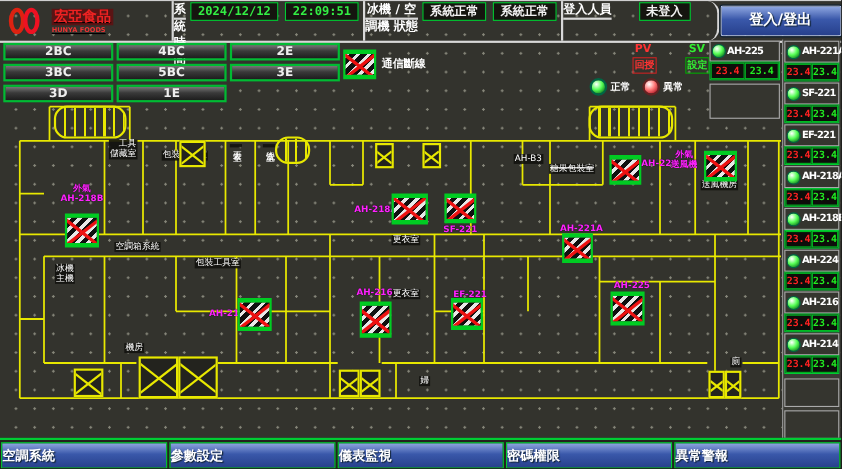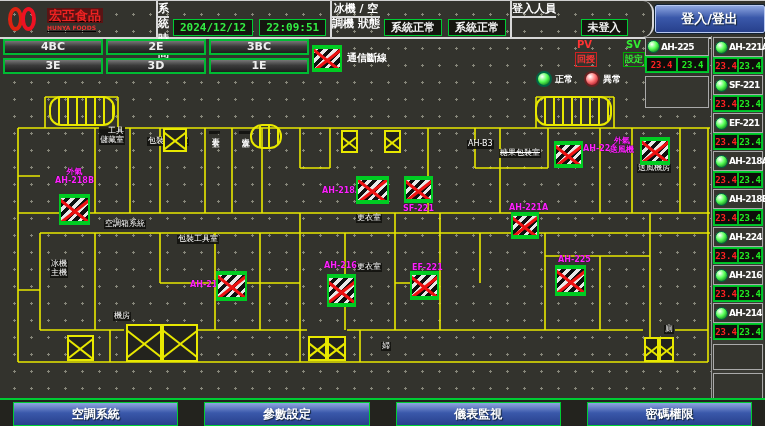--- a/index.html
+++ b/index.html
@@ -6,21 +6,21 @@
   .screen{position:relative;width:765px;height:426px;overflow:hidden;background:#33332d;
     font-family:"DejaVu Sans",sans-serif;
     background-image:radial-gradient(#87877a 1px,rgba(0,0,0,0) 1.3px);
     background-size:17px 17px;background-position:6px 6px;}
   
   .header{position:absolute;left:0;top:0;width:765px;height:36px;display:flex;
     border-top:1px solid #cfcfcf;border-bottom:2px solid #d8d8d8;}
   .hsec{border-right:2px solid #d8d8d8;display:flex;flex-direction:row;}
   .hlabel{height:15px;line-height:15px;text-align:center;color:#fff;font-weight:bold;
     font-size:11px;border-bottom:2px solid #d8d8d8;}
-  .hrow{flex:1;display:flex;align-items:flex-end;justify-content:center;gap:6px;padding:1px 4px;}
+  .hrow{flex:1;display:flex;align-items:flex-start;justify-content:center;gap:6px;padding:1px 4px;}
   .gbox{border:1px solid #00cc33;background:#15150f;padding:0 6px;height:15px;line-height:15px;
     font-size:11px;font-weight:bold;white-space:nowrap;}
   .gbox.time{color:#33ee44;font-family:"DejaVu Sans Mono",monospace;}
   .gbox.white{color:#f2f2f2;}
   .logo-sec{width:158px;flex-direction:row;align-items:center;gap:5px;padding-left:8px;box-sizing:border-box;text-decoration:underline;}
   .logoglyph{width:34px;height:26px;position:relative;flex:none;}
   .logoglyph i{position:absolute;width:15px;height:24px;border:4px solid #d21;border-radius:50%;box-sizing:border-box;}
   .logoglyph i:first-child{left:0;top:1px;}
   .logoglyph i:last-child{left:13px;top:1px;border-color:#e12;}
   .logotxt{display:flex;flex-direction:column;line-height:1;}
@@ -84,22 +84,22 @@
   .xbar{position:absolute;left:-20%;top:50%;width:140%;height:3px;background:#e11;transform-origin:center;}
   .xbar.a{transform:rotate(38deg);} .xbar.b{transform:rotate(-38deg);}
   .doorx{position:absolute;display:flex;}
   .dxcell{flex:1;border:2px solid #e8e800;position:relative;overflow:hidden;background:#23231e;}
   .dxcell .xbar{background:#e8e800;height:2px;}
   .stairs{position:absolute;border:2px solid #e8e800;border-radius:12px;box-sizing:border-box;
     background:repeating-linear-gradient(90deg,rgba(0,0,0,0) 0 7px,#e8e800 7px 9px);}
   
   .bottom{position:absolute;left:0;top:398px;width:765px;height:28px;border-top:2px solid #0c3;
     display:flex;background:#23231e;}
-  .bbtn{flex:1;margin:2px 13px;border:1px solid #0c3;color:#fff;font-weight:bold;font-size:12px;
-    text-align:center;line-height:22px;text-shadow:1px 1px 1px #123;cursor:pointer;
+  .bbtn{flex:1;margin:2px 1px;border:1px solid #0c3;color:#fff;font-weight:bold;font-size:12px;
+    text-align:left;line-height:22px;text-shadow:1px 1px 1px #123;cursor:pointer;
     background:linear-gradient(#8ea6e0,#3a58aa 45%,#27408c);}
 </style>
 </head>
 <body>
 
 <div class="screen">
 
   <div class="header">
     <div class="hsec logo-sec">
       <div class="logoglyph">
@@ -130,23 +130,25 @@
       <div class="hrow">
         <span class="gbox white">未登入</span>
       </div>
     </div>
     <div class="hsec btn-sec">
       <div class="loginbtn">登入/登出</div>
     </div>
   </div>
 
   <div class="floorbtns" id="floorBtns">
+      <div class="fbtn">2BC</div>
       <div class="fbtn">4BC</div>
       <div class="fbtn">2E</div>
       <div class="fbtn">3BC</div>
+      <div class="fbtn">5BC</div>
       <div class="fbtn">3E</div>
       <div class="fbtn">3D</div>
       <div class="fbtn">1E</div>
     </div>
 
   <div class="commx ahuicon" style="pointer-events:none;">
     <span class="xbar a"></span>
       <span class="xbar b"></span>
   </div>
   <div class="commlabel">通信斷線</div>
@@ -297,21 +299,21 @@
       <div class="room" style="left: 147px; top: 137px;">包裝材料室</div>
       <div class="room vert" style="left: 209px; top: 131px;">更衣室</div>
       <div class="room vert" style="left: 239px; top: 131px;">盥洗室</div>
       <div class="room" style="left: 467px; top: 140px;">AH-B3</div>
       <div class="room struck" style="left: 499px; top: 149px;">糖果包裝室</div>
       <div class="room" style="left: 637px; top: 164px;">送風機房</div>
       <div class="room" style="left: 356px; top: 214px;">更衣室</div>
       <div class="room" style="left: 356px; top: 263px;">更衣室</div>
       <div class="room" style="left: 104px; top: 220px;">空調箱系統</div>
       <div class="room" style="left: 177px; top: 235px;">包裝工具室</div>
-      <div class="room" style="left: 50px; top: 260px;">冰機
+      <div class="room" style="left: 50px; top: 240px;">冰機
 主機</div>
       <div class="room" style="left: 113px; top: 312px;">機房</div>
       <div class="room" style="left: 381px; top: 342px;">婦</div>
       <div class="room" style="left: 664px; top: 325px;">廁</div>
       <div class="eq" style="left: 55px; top: 167px;">外氣
 AH-218B</div>
       <div class="ahuicon" style="left: 59px; top: 194px; width: 31px; height: 31px;">
         <div class="xbar a"></div>
         <div class="xbar b"></div>
       </div>
@@ -418,15 +420,16 @@
       <div class="stairs" style="left: 49px; top: 96px; width: 66px; height: 30px;"></div>
       <div class="stairs" style="left: 535px; top: 96px; width: 77px; height: 30px;"></div>
       <div class="stairs" style="left: 250px; top: 124px; width: 32px; height: 25px;"></div>
     </div>
 
   <div class="bottom" id="bottomNav">
       <div class="bbtn">空調系統</div>
       <div class="bbtn">參數設定</div>
       <div class="bbtn">儀表監視</div>
       <div class="bbtn">密碼權限</div>
+      <div class="bbtn">異常警報</div>
     </div>
 
 </div>
 
 </body></html>

